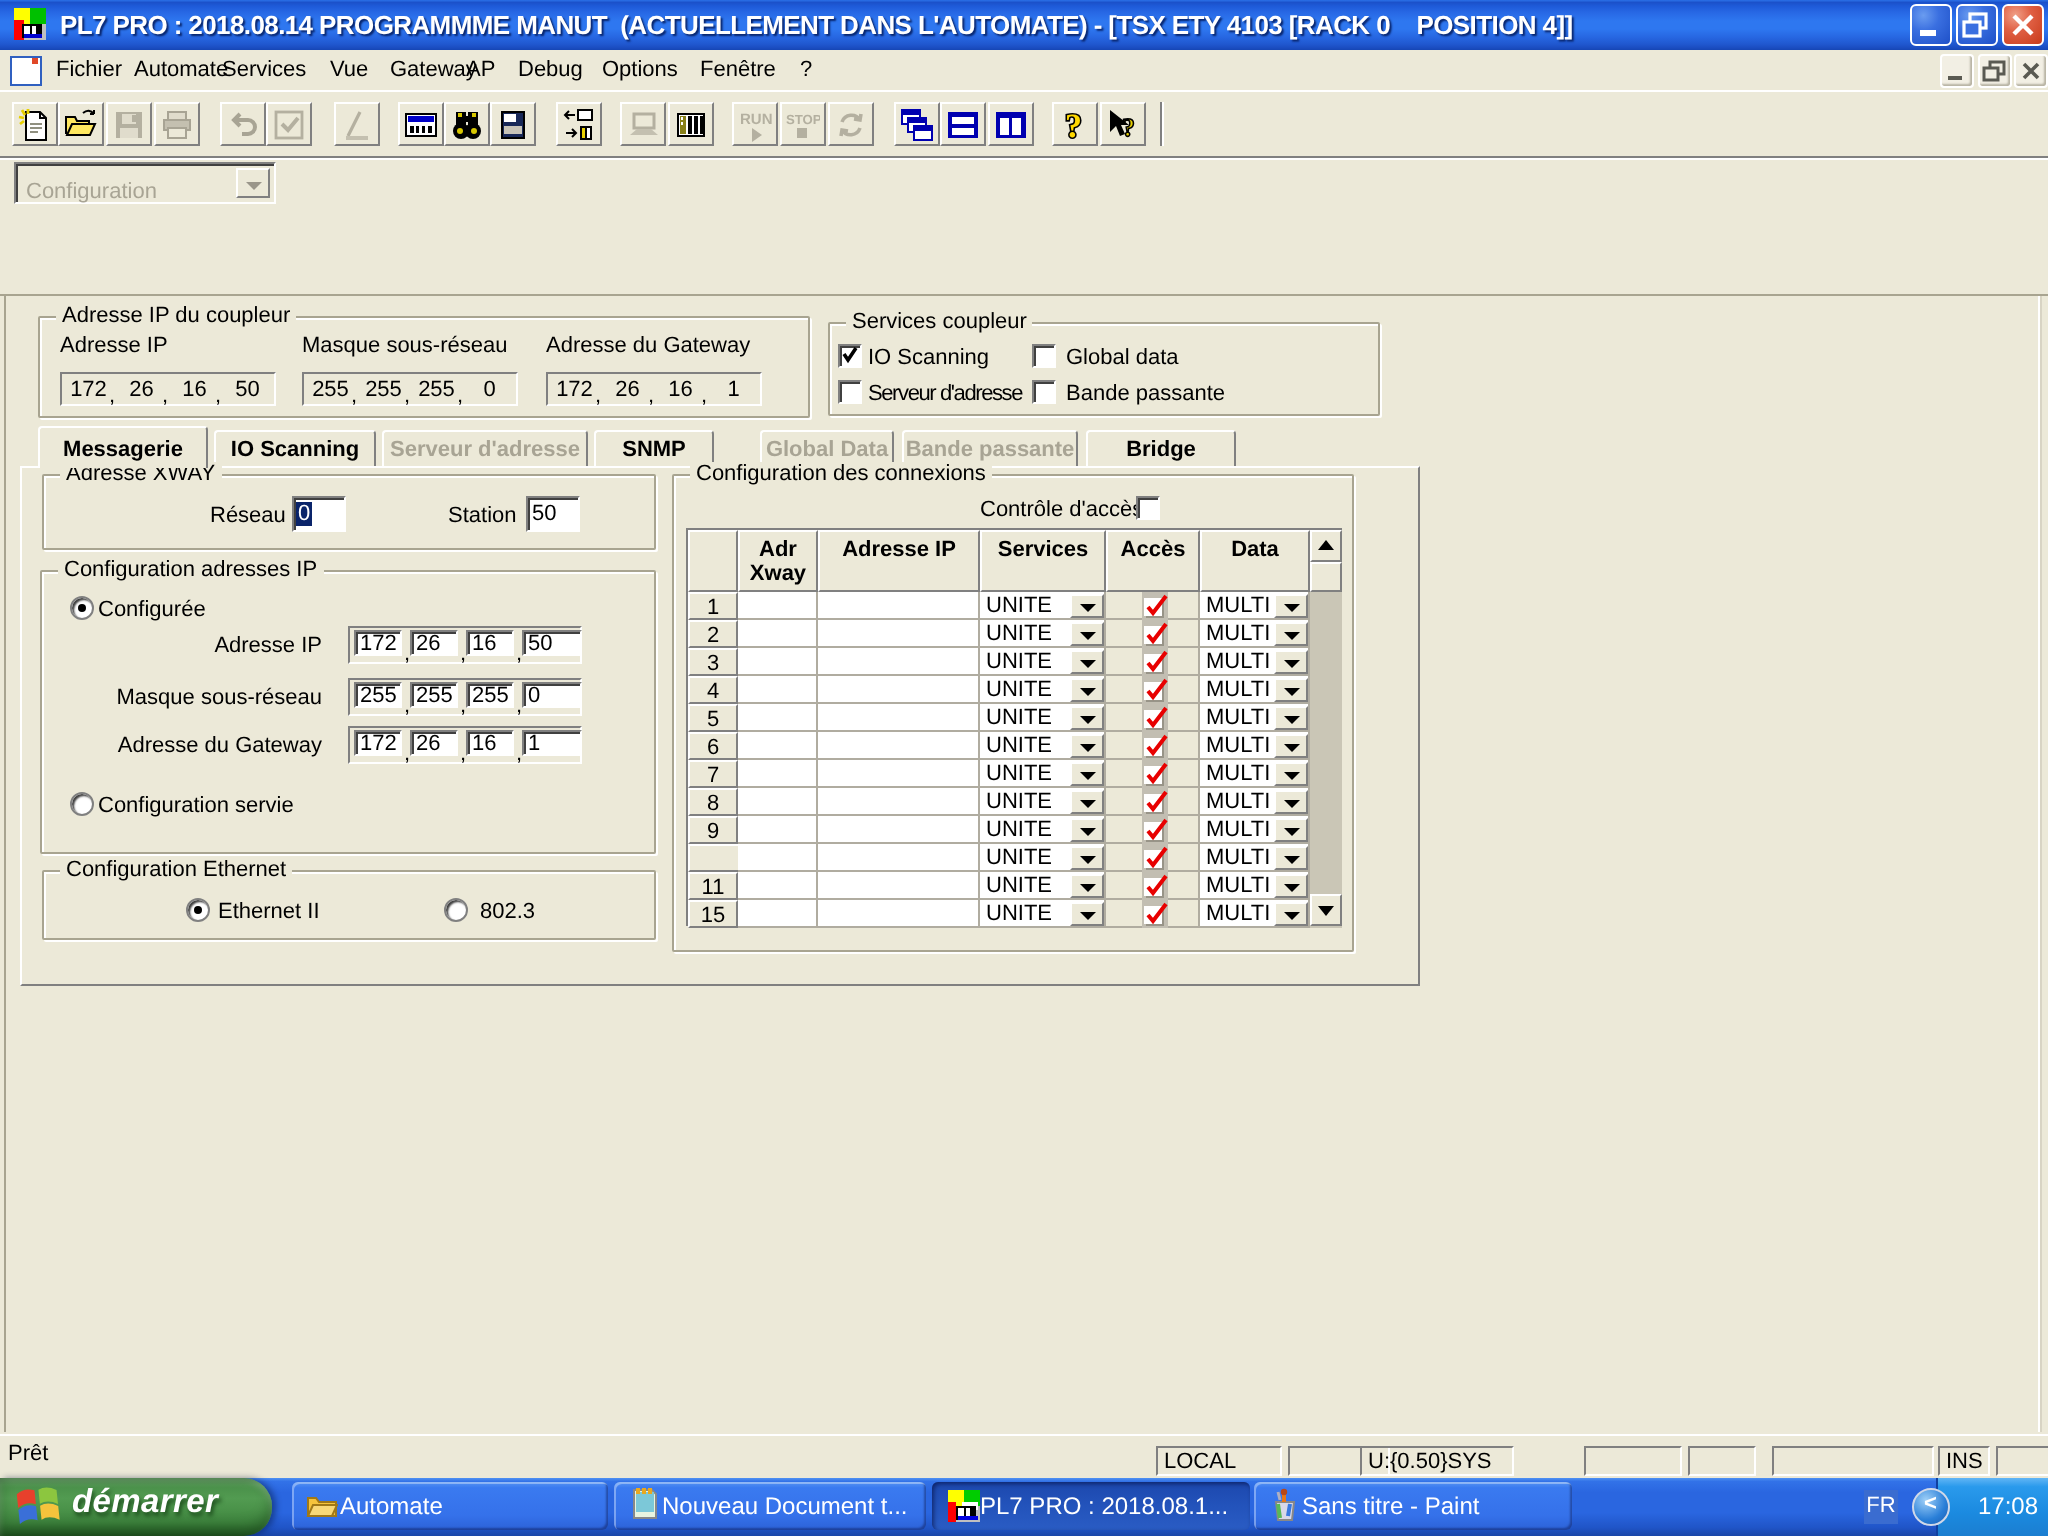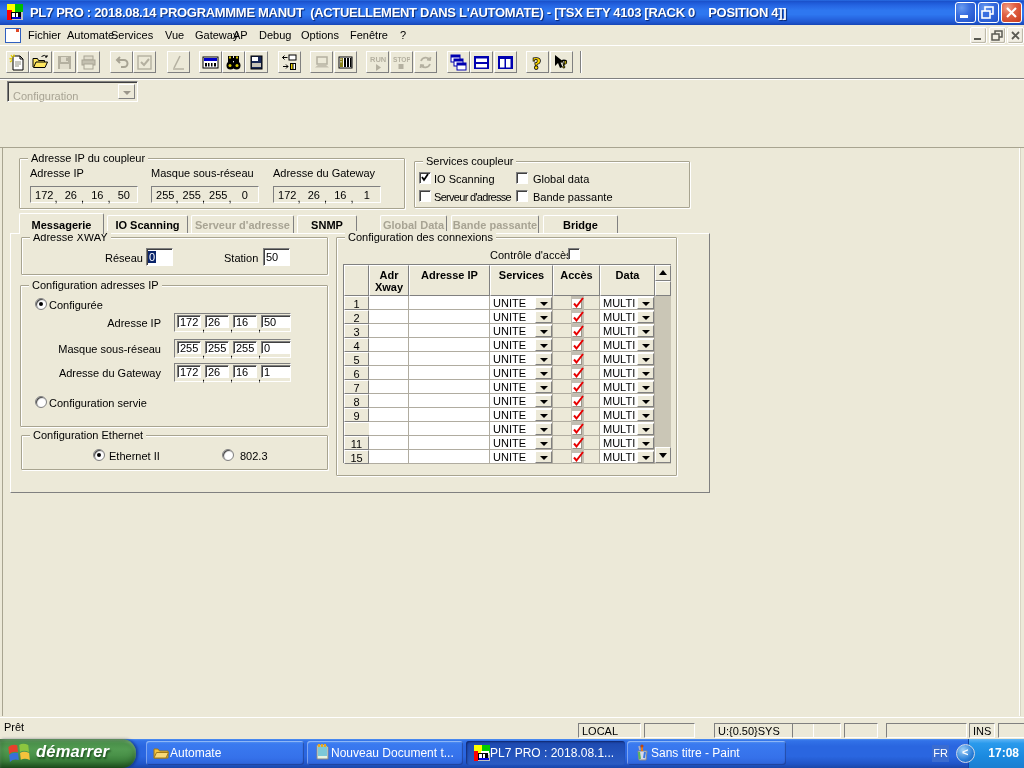--- a/index.html
+++ b/index.html
@@ -702,21 +702,21 @@
       <svg width="14" height="14">
         <path d="M3 5 L11 5 L7 10 z" fill="#000"></path>
       </svg>
     </div>
   </div>
 
 <div class="abs" id="statusbar">
   <div style="position:absolute; left:4px; top:3px;">Prêt</div>
   <div class="sseg" style="left:578px; width:63px;">LOCAL</div>
   <div class="sseg" style="left:644px; width:51px;"></div>
-  <div class="sseg" style="left:714px; width:100px;">U:{0.50}SYS</div>
+  <div class="sseg" style="left:680px; width:77px;">U:{0.50}SYS</div>
   <div class="sseg" style="left:792px; width:49px;"></div>
   <div class="sseg" style="left:844px; width:34px;"></div>
   <div class="sseg" style="left:886px; width:81px;"></div>
   <div class="sseg" style="left:969px; width:26px;">INS</div>
   <div class="sseg" style="left:998px; width:28px;"></div>
 </div>
 
 <div class="abs" id="taskbar"></div>
 <div class="abs" id="startbtn" style="left:0; top:739px; width:136px; height:29px; border-radius:0 14px 14px 0;
   background:linear-gradient(180deg,#2e6b2e 0%,#498f49 12%,#529b51 35%,#4a9249 55%,#3d833d 78%,#2e6b2e 95%,#245924 100%);
@@ -766,19 +766,19 @@
       <path d="M3 7 h9 l-1 9 h-7 z" fill="#d8d8e8" stroke="#888"></path>
       <path d="M4 8 l1 7" stroke="#58b858" stroke-width="2"></path>
       <path d="M7 7 l0-5" stroke="#e87818" stroke-width="2"></path>
       <circle cx="7" cy="2" r="1.6" fill="#b84818"></circle>
       <path d="M10 8 l-1 6" stroke="#3878e0" stroke-width="2"></path>
       <path d="M5 6 l-1-4" stroke="#b0b0c0" stroke-width="1.5"></path>
     </svg>
   <span class="lbl">Sans titre - Paint</span>
   </div>
 <div class="abs" id="tray" style="left:968px; top:739px; width:56px; height:29px;
-  background:linear-gradient(180deg,#61b5f5 0%,#2a9aec 15%,#1b8ae0 60%,#1b7ed0 100%); border-left:1px solid #1040a0;font-weight:bold;">
+  background:linear-gradient(180deg,#61b5f5 0%,#2a9aec 15%,#1b8ae0 60%,#1b7ed0 100%); border-left:1px solid #1040a0;">
   <span style="position:absolute; right:5px; top:7px; color:#fff; font-size:12px;">17:08</span>
 </div>
 <div class="abs" style="left:932px; top:745px; width:17px; height:17px; background:#3a6cd0; color:#fff; text-align:center; font-size:11px; padding-top:2px;">FR</div>
 <div class="abs" style="left:956px; top:744px; width:19px; height:19px; border-radius:50%; background:radial-gradient(circle at 35% 30%,#9fd0f8,#2a7fd8 60%,#1a5cb0); border:1px solid #d0d8e8; color:#fff;">
   <span style="position:absolute; left:5px; top:1px; font-weight:bold;">&lt;</span>
 </div>
 
 </body></html>

